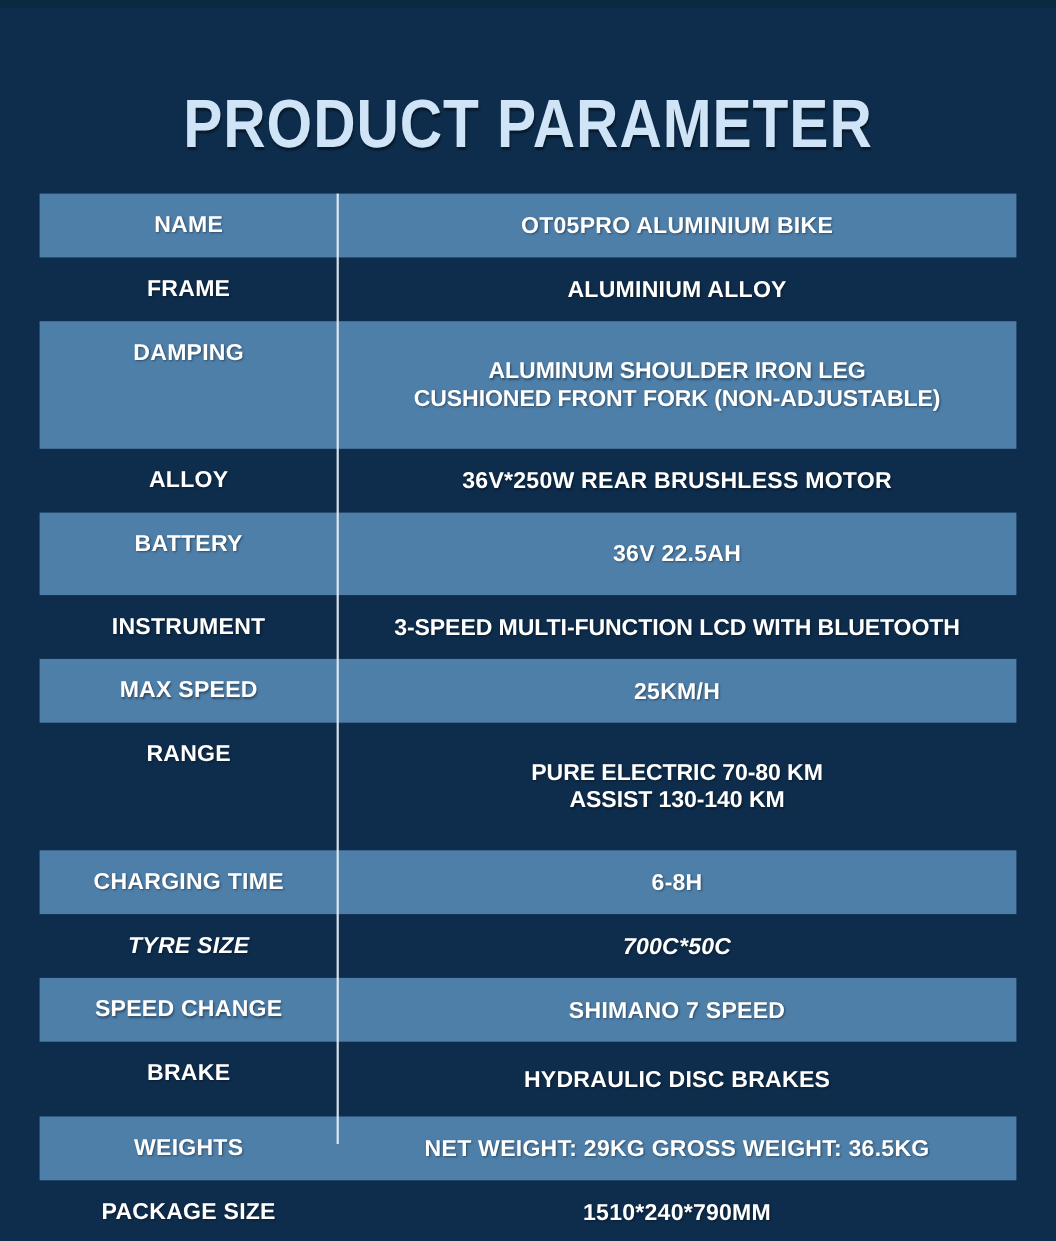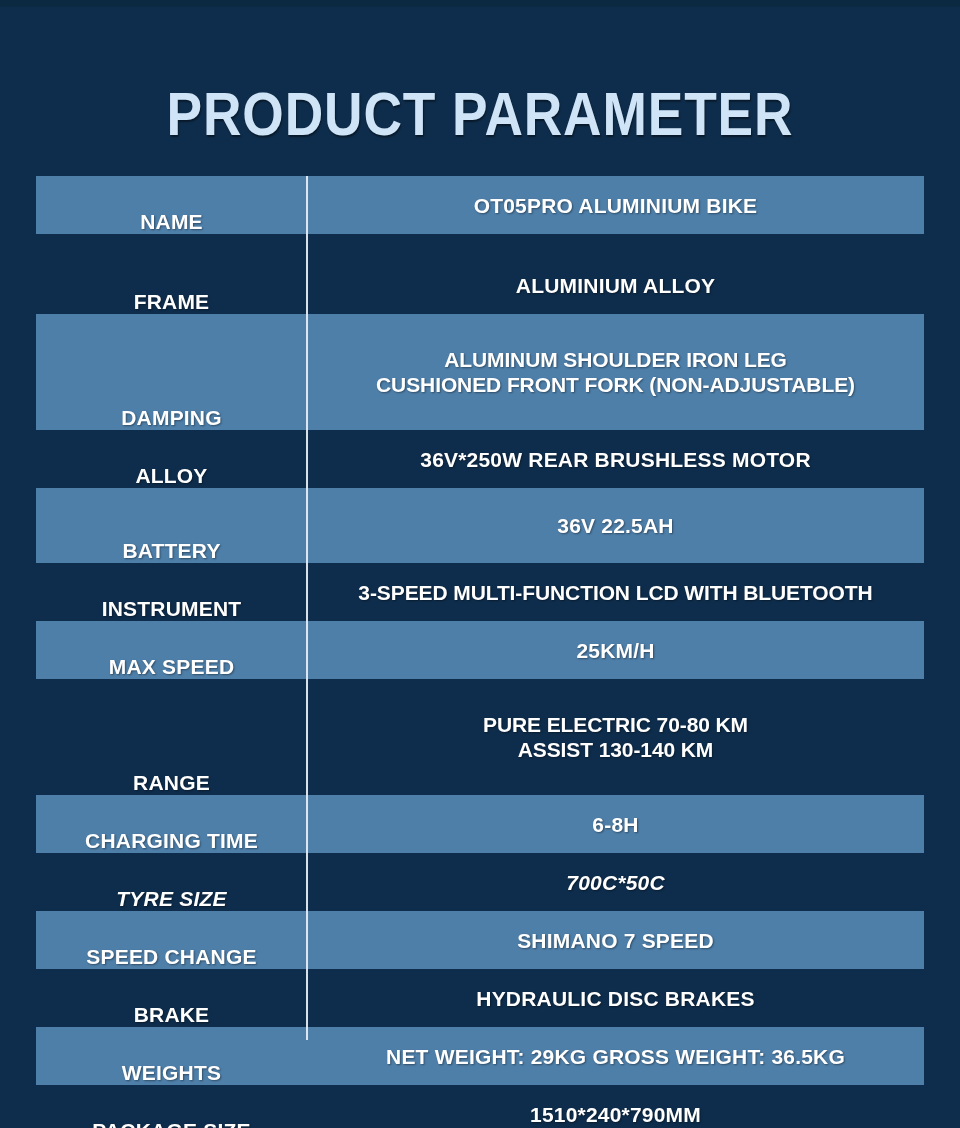--- a/index.html
+++ b/index.html
@@ -68,24 +68,24 @@
     background: #4e7fa9;
   }
   .row.plain {
     background: transparent;
   }
 
   .cell-label {
     flex: 0 0 271px;
     width: 271px;
     display: flex;
-    align-items: flex-end;
+    align-items: flex-start;
     justify-content: center;
     box-sizing: border-box;
-    padding: 0 6px;
+    padding: 16px 6px;
   }
   .cell-value {
     flex: 1 1 auto;
     display: flex;
     align-items: center;
     justify-content: center;
     box-sizing: border-box;
     padding: 0 2px;
   }
 
@@ -127,21 +127,21 @@
 
   <div id="table">
       <div class="row band" style="height: 58px;">
         <div class="cell-label">
           <span class="label-text">NAME</span>
         </div>
         <div class="cell-value">
           <span class="value-text">OT05PRO ALUMINIUM BIKE</span>
         </div>
       </div>
-      <div class="row plain" style="height: 58px; margin-top: 22px;">
+      <div class="row plain" style="height: 58px;">
         <div class="cell-label">
           <span class="label-text">FRAME</span>
         </div>
         <div class="cell-value">
           <span class="value-text">ALUMINIUM ALLOY</span>
         </div>
       </div>
       <div class="row band" style="height: 116px;">
         <div class="cell-label">
           <span class="label-text">DAMPING</span>
@@ -209,21 +209,21 @@
         </div>
       </div>
       <div class="row band" style="height: 58px;">
         <div class="cell-label">
           <span class="label-text">SPEED CHANGE</span>
         </div>
         <div class="cell-value">
           <span class="value-text">SHIMANO 7 SPEED</span>
         </div>
       </div>
-      <div class="row plain" style="height: 58px;">
+      <div class="row plain" style="height: 68px;">
         <div class="cell-label">
           <span class="label-text">BRAKE</span>
         </div>
         <div class="cell-value">
           <span class="value-text">HYDRAULIC DISC BRAKES</span>
         </div>
       </div>
       <div class="row band" style="height: 58px;">
         <div class="cell-label">
           <span class="label-text">WEIGHTS</span>

